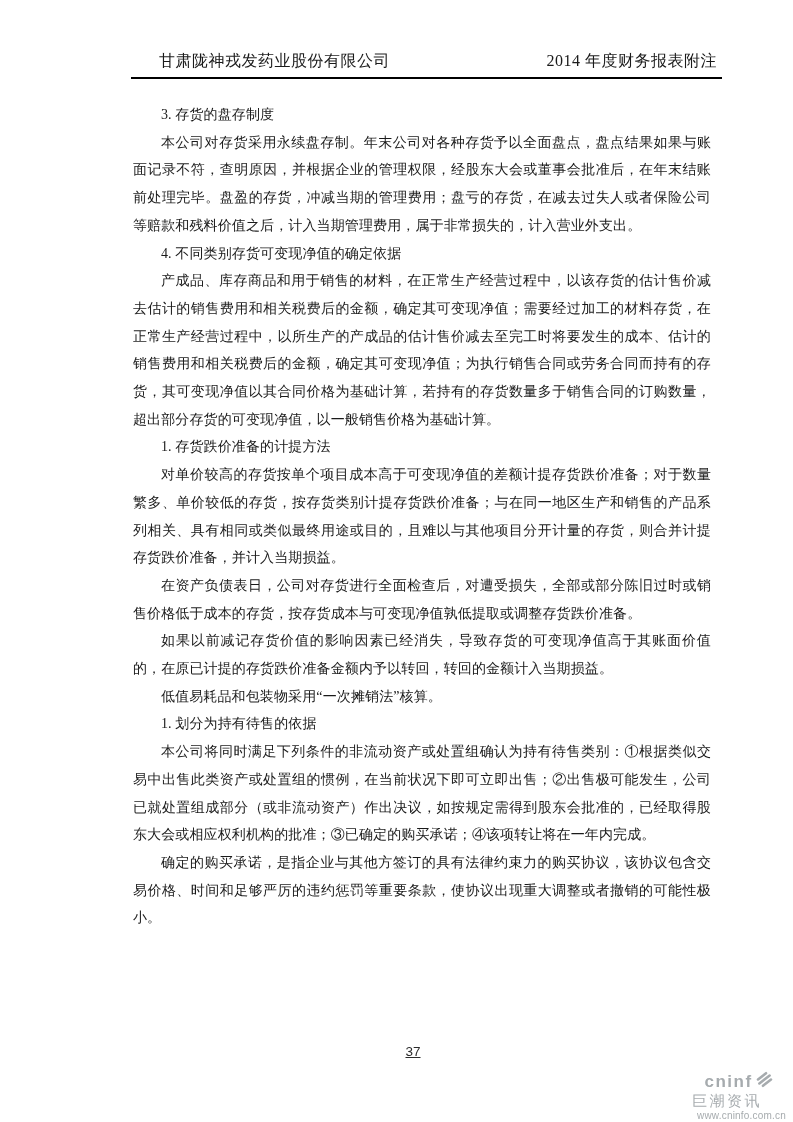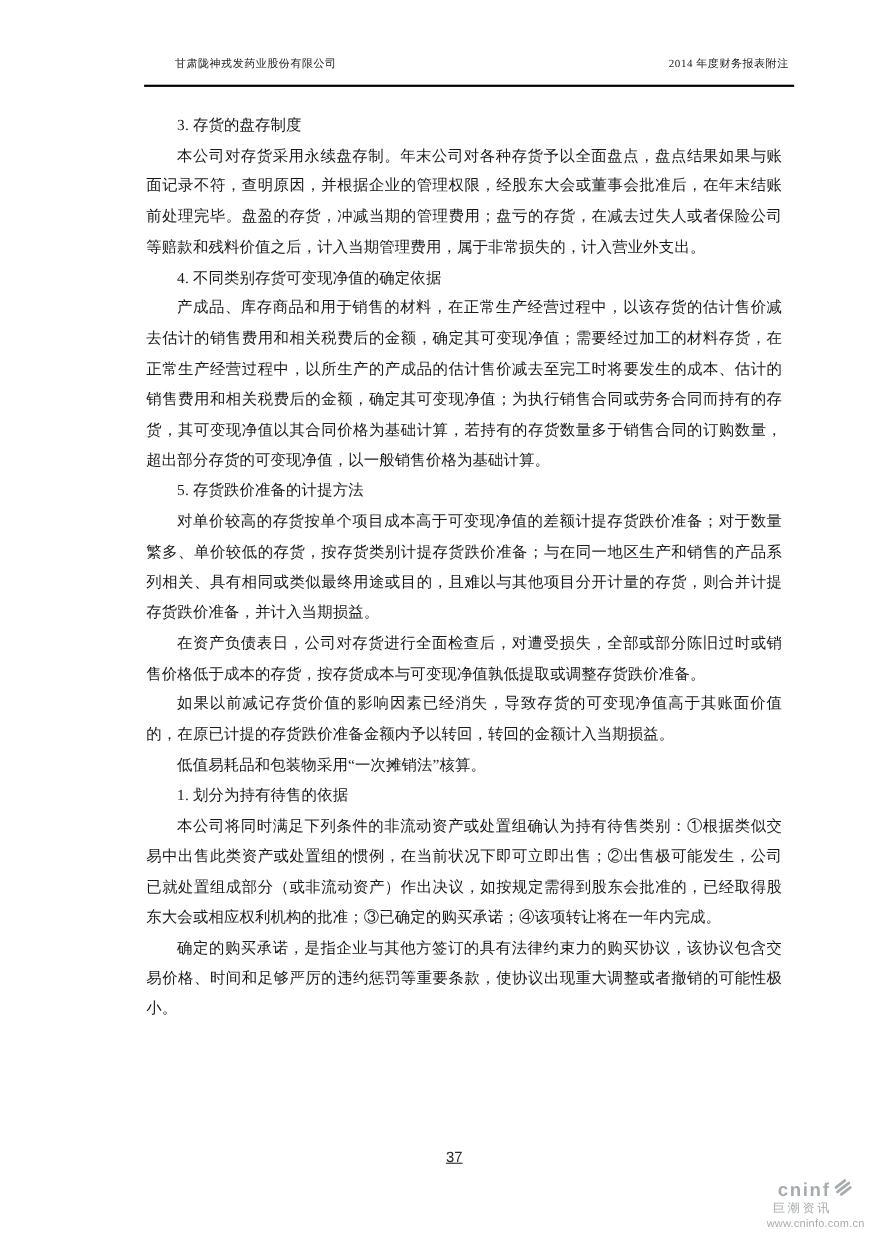--- a/index.html
+++ b/index.html
@@ -5,21 +5,21 @@
   * { margin:0; padding:0; box-sizing:border-box; }
   html, body { background:#ffffff; }
   .page {
     position:relative; width:793px; height:1122px; background:#ffffff;
     font-family:"Liberation Serif","DejaVu Serif",serif;
     color:#1a1a1a; overflow:hidden;
   }
   .header {
     position:absolute; top:51px; left:159px; right:76px;
     display:flex; justify-content:space-between; align-items:baseline;
-    font-size:10px; letter-spacing:0.5px; white-space:nowrap;
+    font-size:16px; letter-spacing:0.5px; white-space:nowrap;
   }
   .header-rule {
     position:absolute; top:77px; left:131px; right:71px;
     height:2px; background:#000000;
   }
   .body-text {
     position:absolute; top:101px; left:133px; width:578px;
     font-size:14px; line-height:27.7px; letter-spacing:0.12px;
     text-align:justify; text-justify:inter-ideograph;
   }
@@ -34,40 +34,40 @@
     text-decoration:underline;
   }
   .logo {
     position:absolute; top:1071px; right:7px; text-align:right;
     color:#a6abae; line-height:1;
     font-family:"Liberation Sans","DejaVu Sans",sans-serif;
   }
   .logo-top { display:flex; align-items:center; justify-content:center; gap:2px; }
   .logo-brand { font-size:17px; font-weight:bold; letter-spacing:1.5px; }
   .swirl { display:inline-block; }
-  .logo-cn { font-size:11px; letter-spacing:2.5px; margin-top:2px; margin-right:24px;text-align:center; }
+  .logo-cn { font-size:15px; letter-spacing:2.5px; margin-top:2px; margin-right:24px; }
   .logo-url { font-size:10px; margin-top:3px; letter-spacing:0.2px; }
 </style>
 </head>
 <body>
 
 <div class="page">
 
   <div class="header">
     <span>甘肃陇神戎发药业股份有限公司</span>
     <span>2014 年度财务报表附注</span>
   </div>
   <div class="header-rule"></div>
 
   <div class="body-text">
     <p class="item">3. 存货的盘存制度</p>
     <p class="para">本公司对存货采用永续盘存制。年末公司对各种存货予以全面盘点，盘点结果如果与账面记录不符，查明原因，并根据企业的管理权限，经股东大会或董事会批准后，在年末结账前处理完毕。盘盈的存货，冲减当期的管理费用；盘亏的存货，在减去过失人或者保险公司等赔款和残料价值之后，计入当期管理费用，属于非常损失的，计入营业外支出。</p>
     <p class="item">4. 不同类别存货可变现净值的确定依据</p>
     <p class="para">产成品、库存商品和用于销售的材料，在正常生产经营过程中，以该存货的估计售价减去估计的销售费用和相关税费后的金额，确定其可变现净值；需要经过加工的材料存货，在正常生产经营过程中，以所生产的产成品的估计售价减去至完工时将要发生的成本、估计的销售费用和相关税费后的金额，确定其可变现净值；为执行销售合同或劳务合同而持有的存货，其可变现净值以其合同价格为基础计算，若持有的存货数量多于销售合同的订购数量，超出部分存货的可变现净值，以一般销售价格为基础计算。</p>
-    <p class="item">5. 存货跌价准备的计提方法</p>
+    <p class="item">1. 存货跌价准备的计提方法</p>
     <p class="para">对单价较高的存货按单个项目成本高于可变现净值的差额计提存货跌价准备；对于数量繁多、单价较低的存货，按存货类别计提存货跌价准备；与在同一地区生产和销售的产品系列相关、具有相同或类似最终用途或目的，且难以与其他项目分开计量的存货，则合并计提存货跌价准备，并计入当期损益。</p>
     <p class="para">在资产负债表日，公司对存货进行全面检查后，对遭受损失，全部或部分陈旧过时或销售价格低于成本的存货，按存货成本与可变现净值孰低提取或调整存货跌价准备。</p>
     <p class="para">如果以前减记存货价值的影响因素已经消失，导致存货的可变现净值高于其账面价值的，在原已计提的存货跌价准备金额内予以转回，转回的金额计入当期损益。</p>
     <p class="item">低值易耗品和包装物采用“一次摊销法”核算。</p>
     <p class="item">1. 划分为持有待售的依据</p>
     <p class="para">本公司将同时满足下列条件的非流动资产或处置组确认为持有待售类别：①根据类似交易中出售此类资产或处置组的惯例，在当前状况下即可立即出售；②出售极可能发生，公司已就处置组成部分（或非流动资产）作出决议，如按规定需得到股东会批准的，已经取得股东大会或相应权利机构的批准；③已确定的购买承诺；④该项转让将在一年内完成。</p>
     <p class="para">确定的购买承诺，是指企业与其他方签订的具有法律约束力的购买协议，该协议包含交易价格、时间和足够严厉的违约惩罚等重要条款，使协议出现重大调整或者撤销的可能性极小。</p>
   </div>
 
   <div class="pagenum">37</div>

